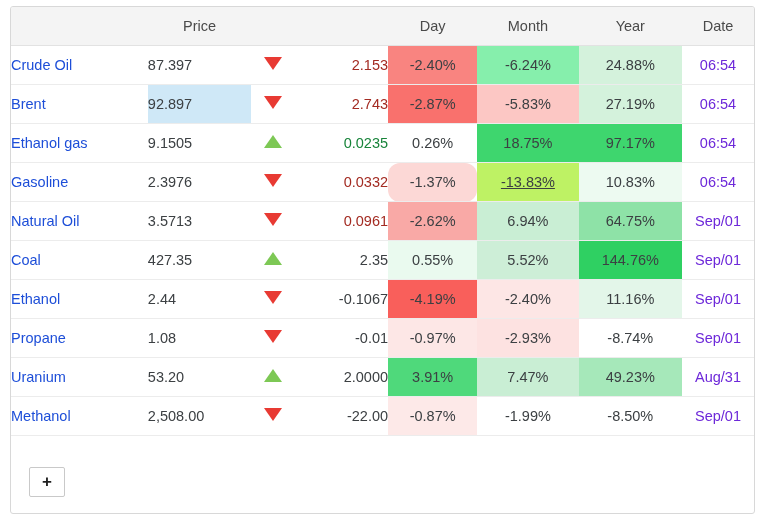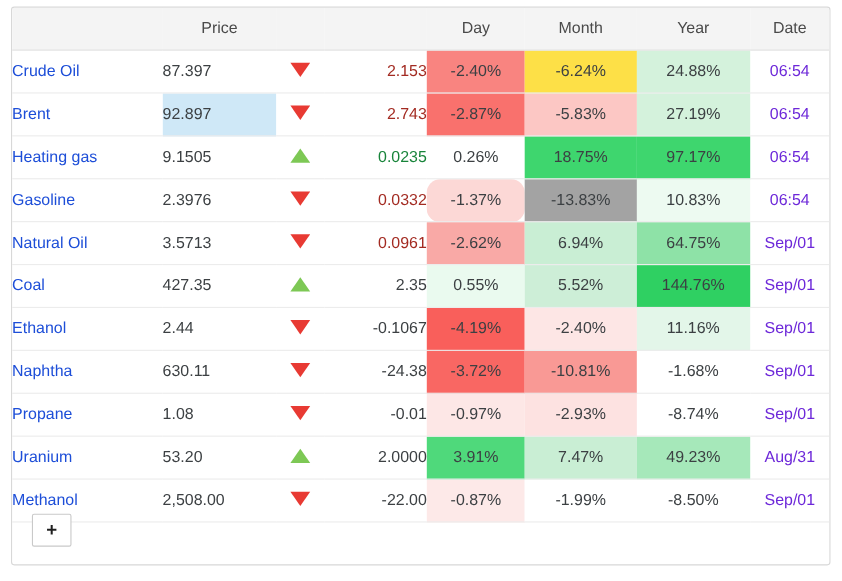--- a/index.html
+++ b/index.html
@@ -159,51 +159,51 @@
           <th>Date</th>
         </tr>
       </thead>
       <tbody id="rows-body">
           <tr>
             <td class="name-cell">Crude Oil</td>
             <td class="price-cell">87.397</td>
             <td class="arrow-cell"><span class="arrow down"></span></td>
             <td class="change-cell txt-down">2.153</td>
             <td class="pct-cell" style="background: rgb(249, 132, 128);">-2.40%</td>
-            <td class="pct-cell" style="background: #fde047; margin-left: 44px;">-6.24%</td>
+            <td class="pct-cell" style="background: #86efac; margin-left: 44px;">-6.24%</td>
             <td class="pct-cell" style="background: rgb(212, 242, 220);">24.88%</td>
             <td class="date-cell">06:54</td>
           </tr>
           <tr>
             <td class="name-cell">Brent</td>
             <td class="price-cell selected">92.897</td>
             <td class="arrow-cell"><span class="arrow down"></span></td>
             <td class="change-cell txt-down">2.743</td>
             <td class="pct-cell" style="background: rgb(249, 113, 109);">-2.87%</td>
             <td class="pct-cell" style="background: rgb(252, 199, 196);">-5.83%</td>
             <td class="pct-cell" style="background: rgb(212, 242, 220);">27.19%</td>
             <td class="date-cell">06:54</td>
           </tr>
           <tr>
-            <td class="name-cell">Heating gas</td>
+            <td class="name-cell">Ethanol gas</td>
             <td class="price-cell">9.1505</td>
             <td class="arrow-cell"><span class="arrow up"></span></td>
             <td class="change-cell txt-up">0.0235</td>
             <td class="pct-cell" style="background: rgb(255, 255, 255);">0.26%</td>
             <td class="pct-cell" style="background: rgb(62, 214, 110);">18.75%</td>
             <td class="pct-cell" style="background: rgb(62, 214, 110);">97.17%</td>
             <td class="date-cell">06:54</td>
           </tr>
           <tr>
             <td class="name-cell">Gasoline</td>
             <td class="price-cell">2.3976</td>
             <td class="arrow-cell"><span class="arrow down"></span></td>
             <td class="change-cell txt-down">0.0332</td>
             <td class="pct-cell" style="background: rgb(252, 216, 214); border-radius: 12px;">-1.37%</td>
-            <td class="pct-cell" style="background: #a3a3a3;">-13.83%</td>
+            <td class="pct-cell" style="background: #bef264; text-decoration: underline;">-13.83%</td>
             <td class="pct-cell" style="background: rgb(237, 250, 241);">10.83%</td>
             <td class="date-cell">06:54</td>
           </tr>
           <tr>
             <td class="name-cell">Natural Oil</td>
             <td class="price-cell">3.5713</td>
             <td class="arrow-cell"><span class="arrow down"></span></td>
             <td class="change-cell txt-down">0.0961</td>
             <td class="pct-cell" style="background: rgb(249, 169, 166);">-2.62%</td>
             <td class="pct-cell" style="background: rgb(201, 238, 212);">6.94%</td>
@@ -221,30 +221,20 @@
             <td class="date-cell">Sep/01</td>
           </tr>
           <tr>
             <td class="name-cell">Ethanol</td>
             <td class="price-cell">2.44</td>
             <td class="arrow-cell"><span class="arrow down"></span></td>
             <td class="change-cell txt-flat">-0.1067</td>
             <td class="pct-cell" style="background: rgb(249, 95, 91);">-4.19%</td>
             <td class="pct-cell" style="background: rgb(253, 230, 229);">-2.40%</td>
             <td class="pct-cell" style="background: rgb(227, 246, 233);">11.16%</td>
-            <td class="date-cell">Sep/01</td>
-          </tr>
-          <tr>
-            <td class="name-cell">Naphtha</td>
-            <td class="price-cell">630.11</td>
-            <td class="arrow-cell"><span class="arrow down"></span></td>
-            <td class="change-cell txt-flat">-24.38</td>
-            <td class="pct-cell" style="background: rgb(249, 103, 99);">-3.72%</td>
-            <td class="pct-cell" style="background: rgb(249, 153, 149);">-10.81%</td>
-            <td class="pct-cell" style="background: rgb(255, 255, 255);">-1.68%</td>
             <td class="date-cell">Sep/01</td>
           </tr>
           <tr>
             <td class="name-cell">Propane</td>
             <td class="price-cell">1.08</td>
             <td class="arrow-cell"><span class="arrow down"></span></td>
             <td class="change-cell txt-flat">-0.01</td>
             <td class="pct-cell" style="background: rgb(253, 231, 230);">-0.97%</td>
             <td class="pct-cell" style="background: rgb(253, 226, 225);">-2.93%</td>
             <td class="pct-cell" style="background: rgb(255, 255, 255);">-8.74%</td>

